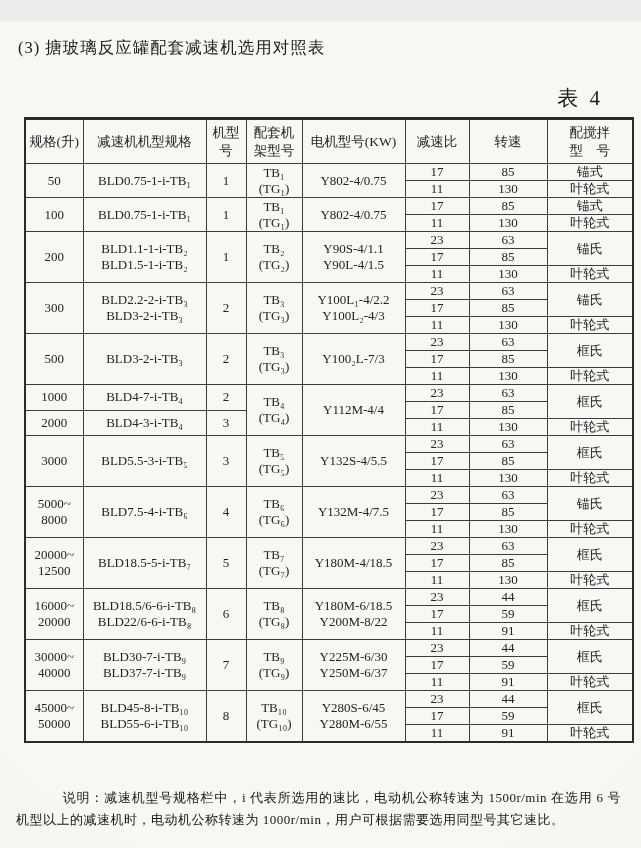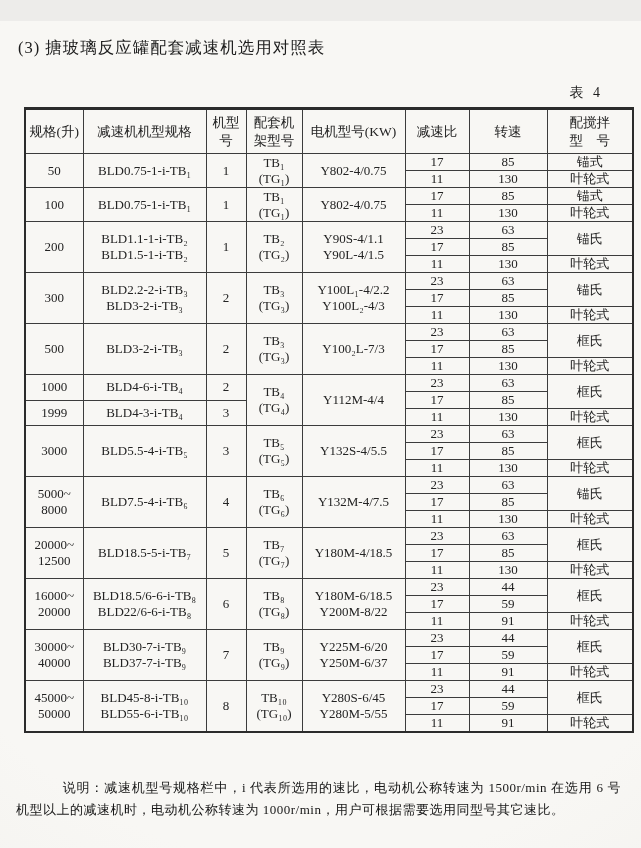--- a/index.html
+++ b/index.html
@@ -13,21 +13,21 @@
     position:relative;width:641px;height:848px;overflow:hidden;
     background:radial-gradient(130% 105% at 50% 42%, #f8f7f4 55%, #eeede9 100%);
     margin-top:21px;
   }
   .title{
     padding:16px 0 0 18px;
     font-size:16.5px;letter-spacing:1px;color:#1d1d1d;
   }
   .tlabel{
     margin:25px 38px 5px 0;text-align:right;
-    font-size:14px;letter-spacing:3px;color:#1d1d1d;
+    font-size:21px;letter-spacing:3px;color:#1d1d1d;
   }
   table{
     margin-left:24px;width:608px;table-layout:fixed;
     border-collapse:collapse;
     border:2px solid #2b2b2b;border-top-width:3px;padding-left:48px;
   }
   th,td{
     border:1px solid #3c3c3c;
     padding:0;text-align:center;vertical-align:middle;
     font-size:13px;line-height:1.22;
@@ -174,49 +174,49 @@
       <td>85</td>
     </tr>
     <tr class="r">
       <td>11</td>
       <td>130</td>
       <td>叶轮式</td>
     </tr>
 
     <tr class="hr">
       <td rowspan="3">1000</td>
-      <td rowspan="3">BLD4-6-i-TB₄</td>
+      <td rowspan="3">BLD4-7-i-TB₄</td>
       <td rowspan="3">2</td>
       <td rowspan="6">TB₄
 (TG₄)</td>
       <td rowspan="6">Y112M-4/4</td>
       <td rowspan="2">23</td>
       <td rowspan="2">63</td>
       <td rowspan="4">框氏</td>
     </tr>
     <tr class="hr"></tr>
     <tr class="hr">
       <td rowspan="2">17</td>
       <td rowspan="2">85</td>
     </tr>
     <tr class="hr">
-      <td rowspan="3">1999</td>
+      <td rowspan="3">2000</td>
       <td rowspan="3">BLD4-3-i-TB₄</td>
       <td rowspan="3">3</td>
     </tr>
     <tr class="hr">
       <td rowspan="2">11</td>
       <td rowspan="2">130</td>
       <td rowspan="2">叶轮式</td>
     </tr>
     <tr class="hr"></tr>
 
     <tr class="r">
       <td rowspan="3">3000</td>
-      <td rowspan="3">BLD5.5-4-i-TB₅</td>
+      <td rowspan="3">BLD5.5-3-i-TB₅</td>
       <td rowspan="3">3</td>
       <td rowspan="3">TB₅
 (TG₅)</td>
       <td rowspan="3">Y132S-4/5.5</td>
       <td>23</td>
       <td>63</td>
       <td rowspan="2">框氏</td>
     </tr>
     <tr class="r">
       <td>17</td>
@@ -297,21 +297,21 @@
     </tr>
 
     <tr class="r">
       <td rowspan="3">30000~
 40000</td>
       <td rowspan="3">BLD30-7-i-TB₉
 BLD37-7-i-TB₉</td>
       <td rowspan="3">7</td>
       <td rowspan="3">TB₉
 (TG₉)</td>
-      <td rowspan="3">Y225M-6/20
+      <td rowspan="3">Y225M-6/30
 Y250M-6/37</td>
       <td>23</td>
       <td>44</td>
       <td rowspan="2">框氏</td>
     </tr>
     <tr class="r">
       <td>17</td>
       <td>59</td>
     </tr>
     <tr class="r">
@@ -322,21 +322,21 @@
 
     <tr class="r">
       <td rowspan="3">45000~
 50000</td>
       <td rowspan="3">BLD45-8-i-TB₁₀
 BLD55-6-i-TB₁₀</td>
       <td rowspan="3">8</td>
       <td rowspan="3">TB₁₀
 (TG₁₀)</td>
       <td rowspan="3">Y280S-6/45
-Y280M-5/55</td>
+Y280M-6/55</td>
       <td>23</td>
       <td>44</td>
       <td rowspan="2">框氏</td>
     </tr>
     <tr class="r">
       <td>17</td>
       <td>59</td>
     </tr>
     <tr class="r">
       <td>11</td>

